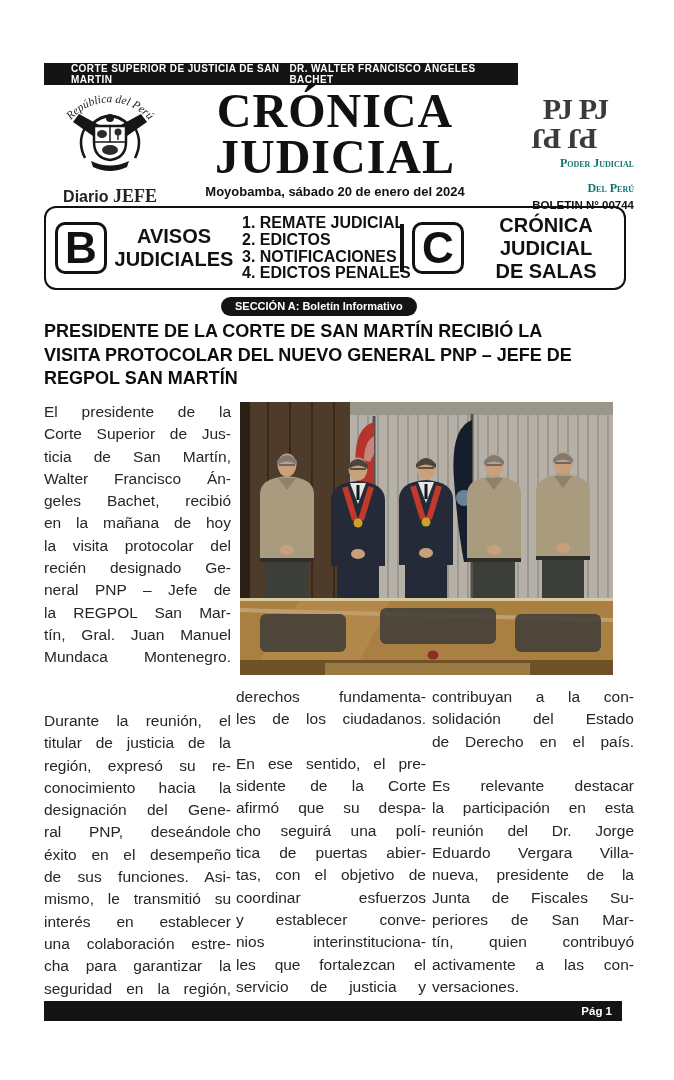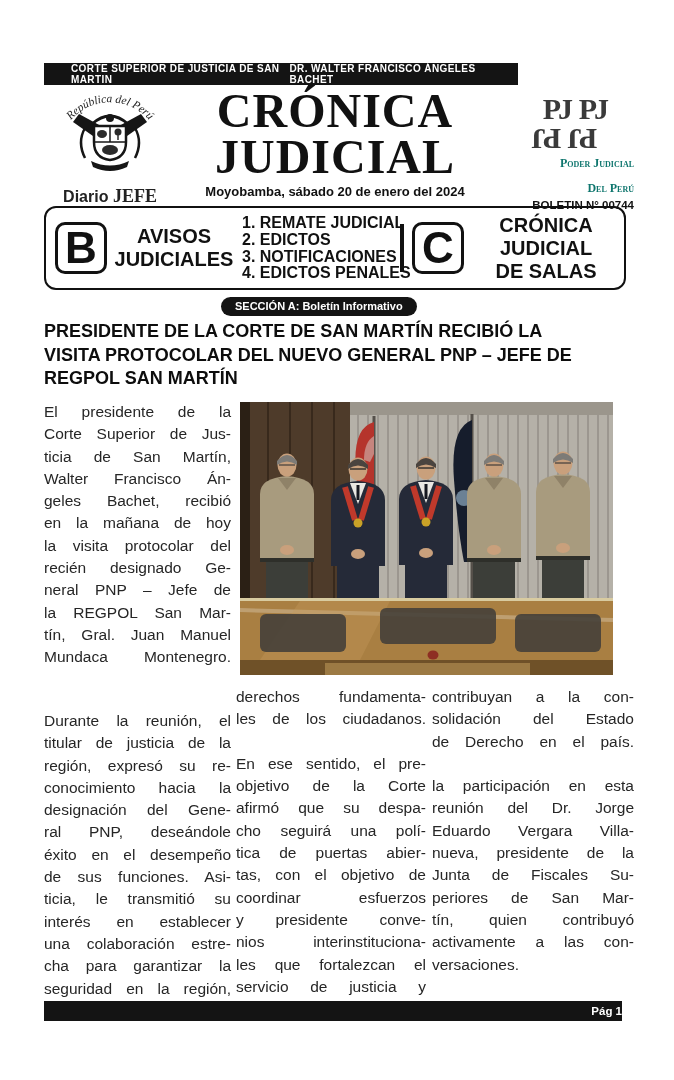--- a/index.html
+++ b/index.html
@@ -9,21 +9,21 @@
   }
   
   .topbar {
     position:absolute; left:44px; top:63px; width:474px; height:22px; background:#141414;
     color:#fff; display:flex; justify-content:space-between; align-items:center;
     padding:0 27px; box-sizing:border-box; font-size:10px; font-weight:bold; letter-spacing:.4px;
   }
   .footerbar {
     position:absolute; left:44px; top:1001px; width:578px; height:20px; background:#141414;
     color:#fff; font-size:11.5px; font-weight:bold; text-align:right; line-height:20px;
-    box-sizing:border-box;
+    padding-right:10px; box-sizing:border-box;
   }
   
   .mast-left { position:absolute; left:46px; top:92px; width:128px; text-align:center; }
   .mast-left .caption { margin-top:-2px; white-space:nowrap; }
   .mast-left .cap-sans { font-weight:bold; font-size:16px; }
   .mast-left .cap-serif { font-family:"Liberation Serif","DejaVu Serif",serif; font-weight:bold; font-size:18px; }
   .mast-title { position:absolute; left:170px; top:88px; width:330px; text-align:center; }
   .mast-title .t {
     font-family:"Liberation Serif","DejaVu Serif",serif; font-weight:bold; font-size:48px;
     line-height:46px; letter-spacing:1px; color:#111; white-space:nowrap;
@@ -262,54 +262,55 @@
   <div class="bodycol c1bot">
     <div>
         <div class="line">Durante la reunión, el</div>
         <div class="line">titular de justicia de la</div>
         <div class="line">región, expresó su re-</div>
         <div class="line">conocimiento hacia la</div>
         <div class="line">designación del Gene-</div>
         <div class="line">ral PNP, deseándole</div>
         <div class="line">éxito en el desempeño</div>
         <div class="line">de sus funciones. Asi-</div>
-        <div class="line">ticia, le transmitió su</div>
+        <div class="line">mismo, le transmitió su</div>
         <div class="line">interés en establecer</div>
         <div class="line">una colaboración estre-</div>
         <div class="line">cha para garantizar la</div>
         <div class="line">seguridad en la región,</div>
         <div class="line">siempre respetando los</div>
       </div>
   </div>
   <div class="bodycol c2bot">
     <div>
         <div class="line">derechos fundamenta-</div>
         <div class="line">les de los ciudadanos.</div>
       </div>
     <div class="para2">
         <div class="line">En ese sentido, el pre-</div>
-        <div class="line">objetivo de la Corte</div>
+        <div class="line">sidente de la Corte</div>
         <div class="line">afirmó que su despa-</div>
         <div class="line">cho seguirá una polí-</div>
         <div class="line">tica de puertas abier-</div>
         <div class="line">tas, con el objetivo de</div>
         <div class="line">coordinar esfuerzos</div>
-        <div class="line">y presidente conve-</div>
+        <div class="line">y establecer conve-</div>
         <div class="line">nios interinstituciona-</div>
         <div class="line">les que fortalezcan el</div>
         <div class="line">servicio de justicia y</div>
       </div>
   </div>
   <div class="bodycol c3bot">
     <div>
         <div class="line">contribuyan a la con-</div>
         <div class="line">solidación del Estado</div>
         <div class="line">de Derecho en el país.</div>
       </div>
     <div class="para2">
+        <div class="line">Es relevante destacar</div>
         <div class="line">la participación en esta</div>
         <div class="line">reunión del Dr. Jorge</div>
         <div class="line">Eduardo Vergara Villa-</div>
         <div class="line">nueva, presidente de la</div>
         <div class="line">Junta de Fiscales Su-</div>
         <div class="line">periores de San Mar-</div>
         <div class="line">tín, quien contribuyó</div>
         <div class="line">activamente a las con-</div>
         <div class="line">versaciones.</div>
       </div>

